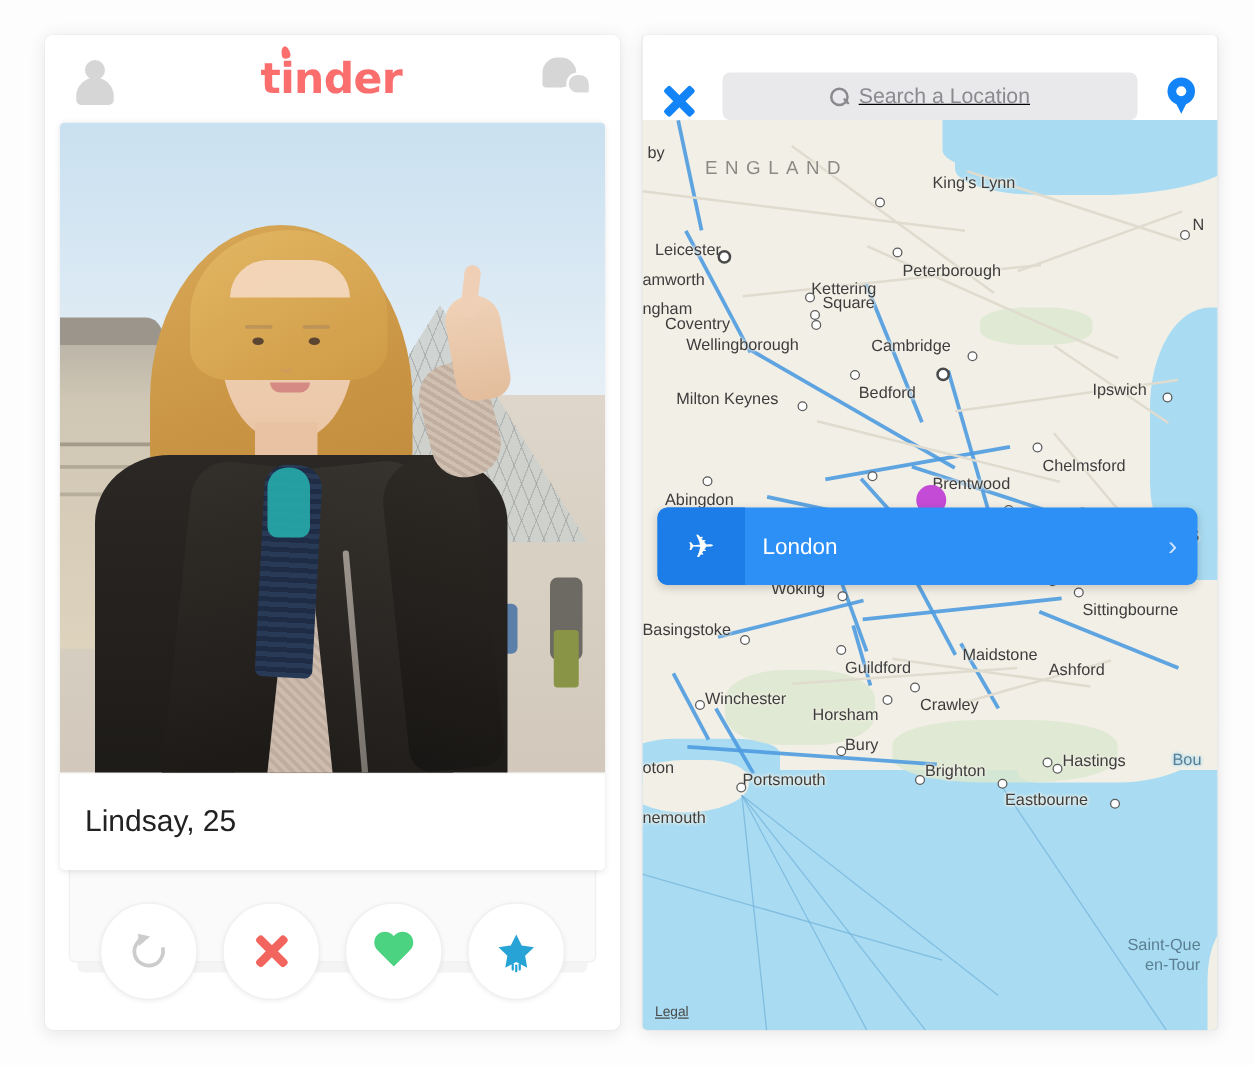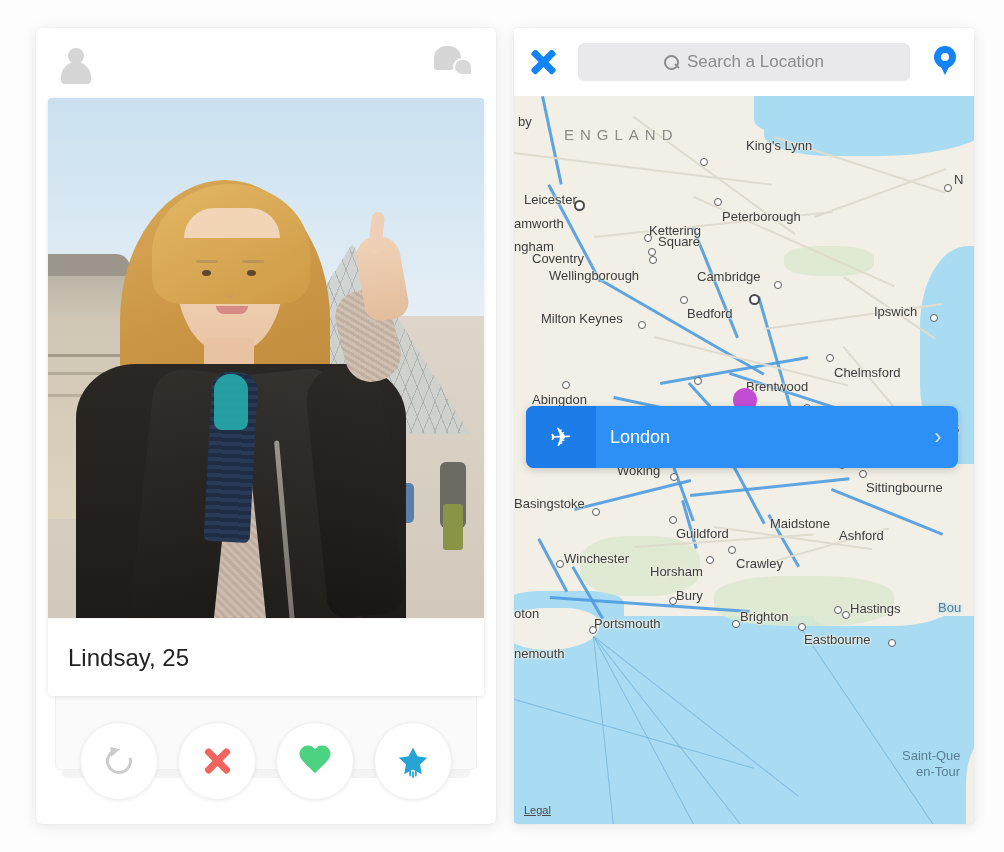--- a/index.html
+++ b/index.html
@@ -197,22 +197,22 @@
   .ico-heart:after  { left:0px;  transform: rotate(45deg);  transform-origin: 100% 100%; }
 
   
   .phone-right {
     position: absolute; left: 514px; top: 28px;
     width: 460px; height: 796px;
     background:#fff; border-radius: 4px; overflow: hidden;
     box-shadow: 0 2px 14px rgba(0,0,0,0.10), 0 0 1px rgba(0,0,0,0.15);
   }
   .search-bar {
-    height: 68px; background:#fff; display:flex; align-items:center;
-    padding: 0 14px; gap: 20px;
+    height: 68px; background:#fff; display:flex; align-items:flex-end;
+    padding: 0 14px; gap: 20px; text-decoration: underline;
   }
   .close-x { position:relative; width:30px; height:30px; flex:0 0 auto; cursor:pointer; }
   .close-x:before, .close-x:after {
     content:""; position:absolute; left:12px; top:0; width:7px; height:30px;
     background:#1284F7; border-radius:2px;
   }
   .close-x:before{transform:rotate(45deg);} .close-x:after{transform:rotate(-45deg);}
   .search-field {
     flex:1 1 auto; height: 38px; background:#e9e9ec; border-radius: 6px;
     display:flex; align-items:center; justify-content:center; gap:8px;
@@ -288,20 +288,24 @@
 <body>
 
 <div class="stage">
 
   <div class="phone-left">
 
     <div class="tinder-header">
       <div class="profile-icon">
         <div class="head"></div>
         <div class="body"></div>
+      </div>
+      <div class="tinder-logo">
+        <span class="flame"></span>
+        <span>tinder</span>
       </div>
       <div class="chat-icon">
         <div class="b1"></div>
         <div class="b2"></div>
       </div>
     </div>
 
     <div class="card-wrap">
       <div class="card-shadow-2"></div>
       <div class="card-shadow-1"></div>

